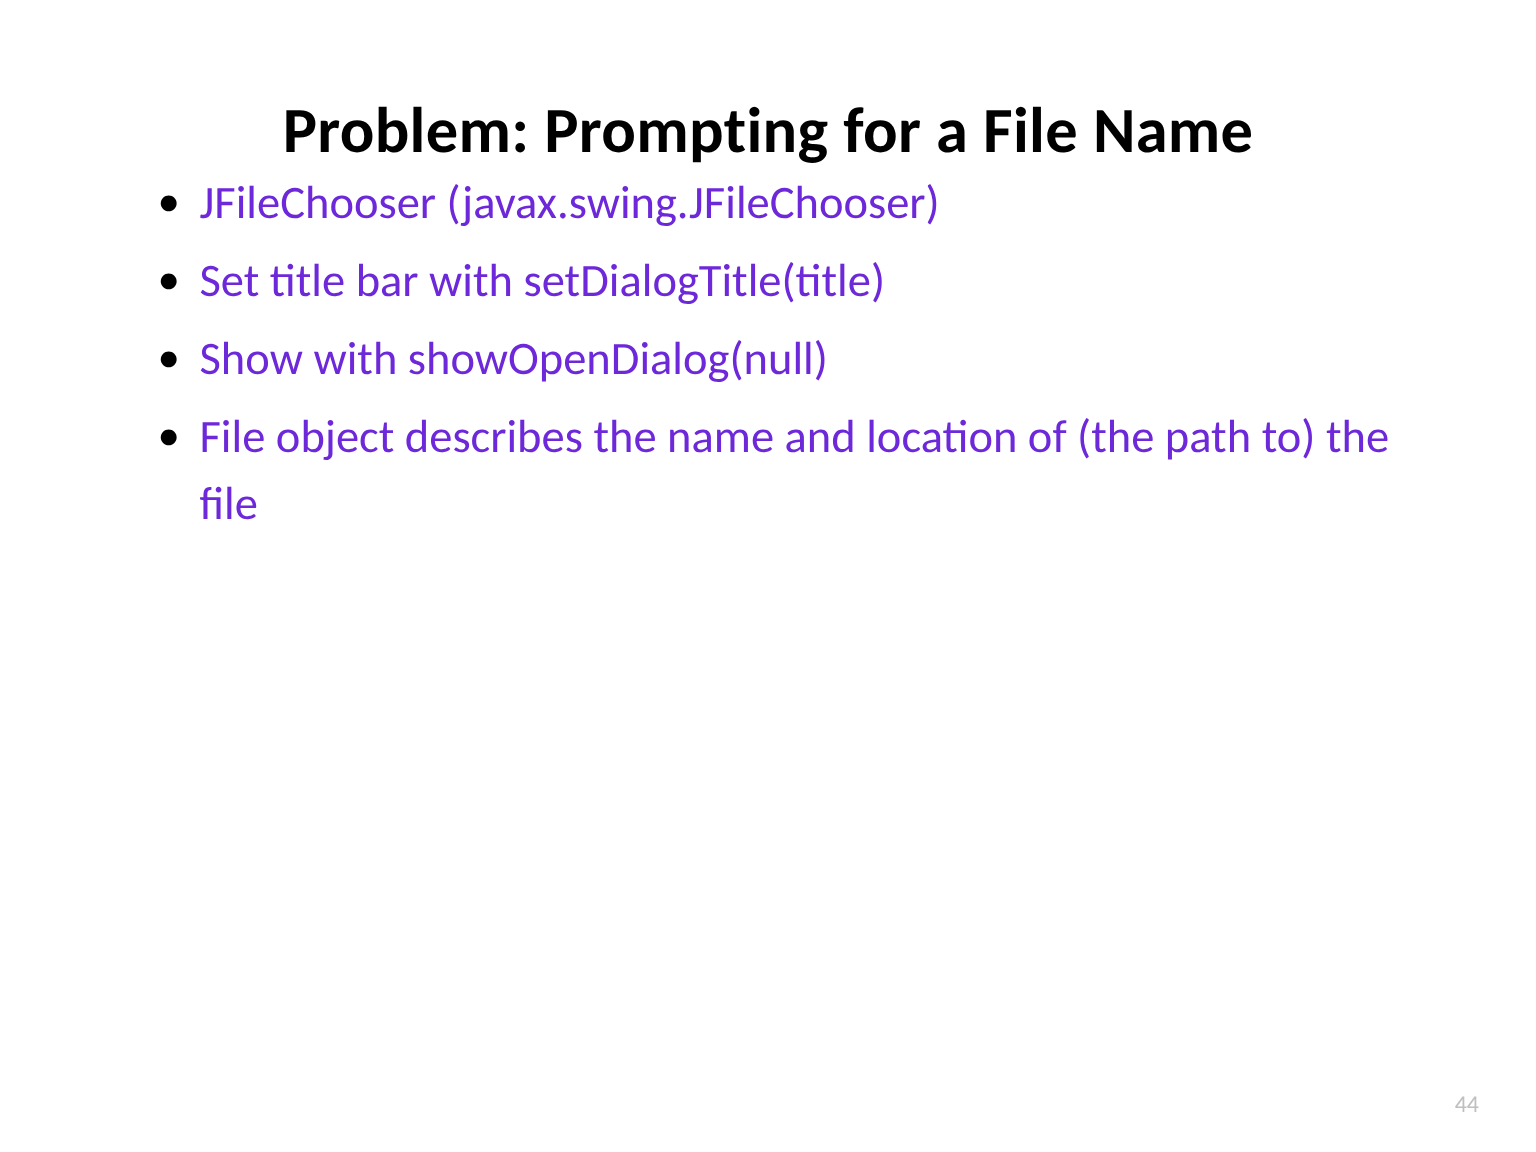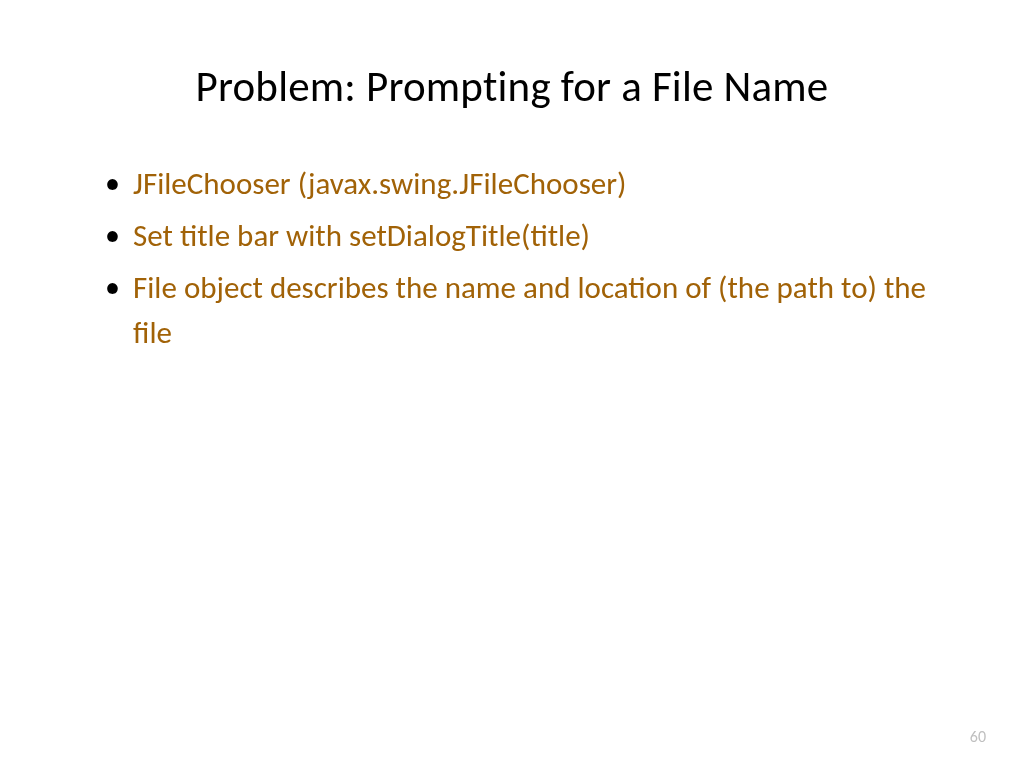--- a/index.html
+++ b/index.html
@@ -1,27 +1,28 @@
 <!DOCTYPE html>
 <html><head>
 <meta charset="utf-8">
 <style>
   * { margin: 0; padding: 0; box-sizing: border-box; }
   html, body { width: 1024px; height: 768px; background: #ffffff; font-family: Calibri, "Segoe UI", Arial, sans-serif; color: #000000; overflow: hidden; }
   .slide { position: relative; width: 1024px; height: 768px; padding: 60px 95px 40px 95px; }
-  .title { font-size: 43px; font-weight: 400; text-align: center; letter-spacing: 0.2px; margin-bottom: 48px; color: #000; }
+  .title { font-size: 43px; font-weight: 700; text-align: center; letter-spacing: 0.2px; color: #000; }
   .bullets { list-style: none; padding-left: 0; }
-  .bullets li { position: relative; font-size: 31px; line-height: 1.45; padding-left: 38px; margin-bottom: 7px; color: #a16207; }
+  .bullets li { position: relative; font-size: 31px; line-height: 1.45; padding-left: 38px; margin-bottom: 7px; color: #6d28d9; }
   .bullets li::before { content: "•"; position: absolute; left: 10px; top: 0; font-size: 30px; color: #000; }
   .page-number { position: absolute; bottom: 22px; right: 38px; font-size: 16px; color: #bfbfbf; }
 </style>
 </head>
 <body>
 
 <div class="slide">
   <h1 class="title">Problem: Prompting for a File Name</h1>
   <ul class="bullets">
     <li>JFileChooser (javax.swing.JFileChooser)</li>
     <li>Set title bar with setDialogTitle(title)</li>
+    <li>Show with showOpenDialog(null)</li>
     <li>File object describes the name and location of (the path to) the file</li>
   </ul>
-  <div class="page-number">60</div>
+  <div class="page-number">44</div>
 </div>
 
 </body></html>

